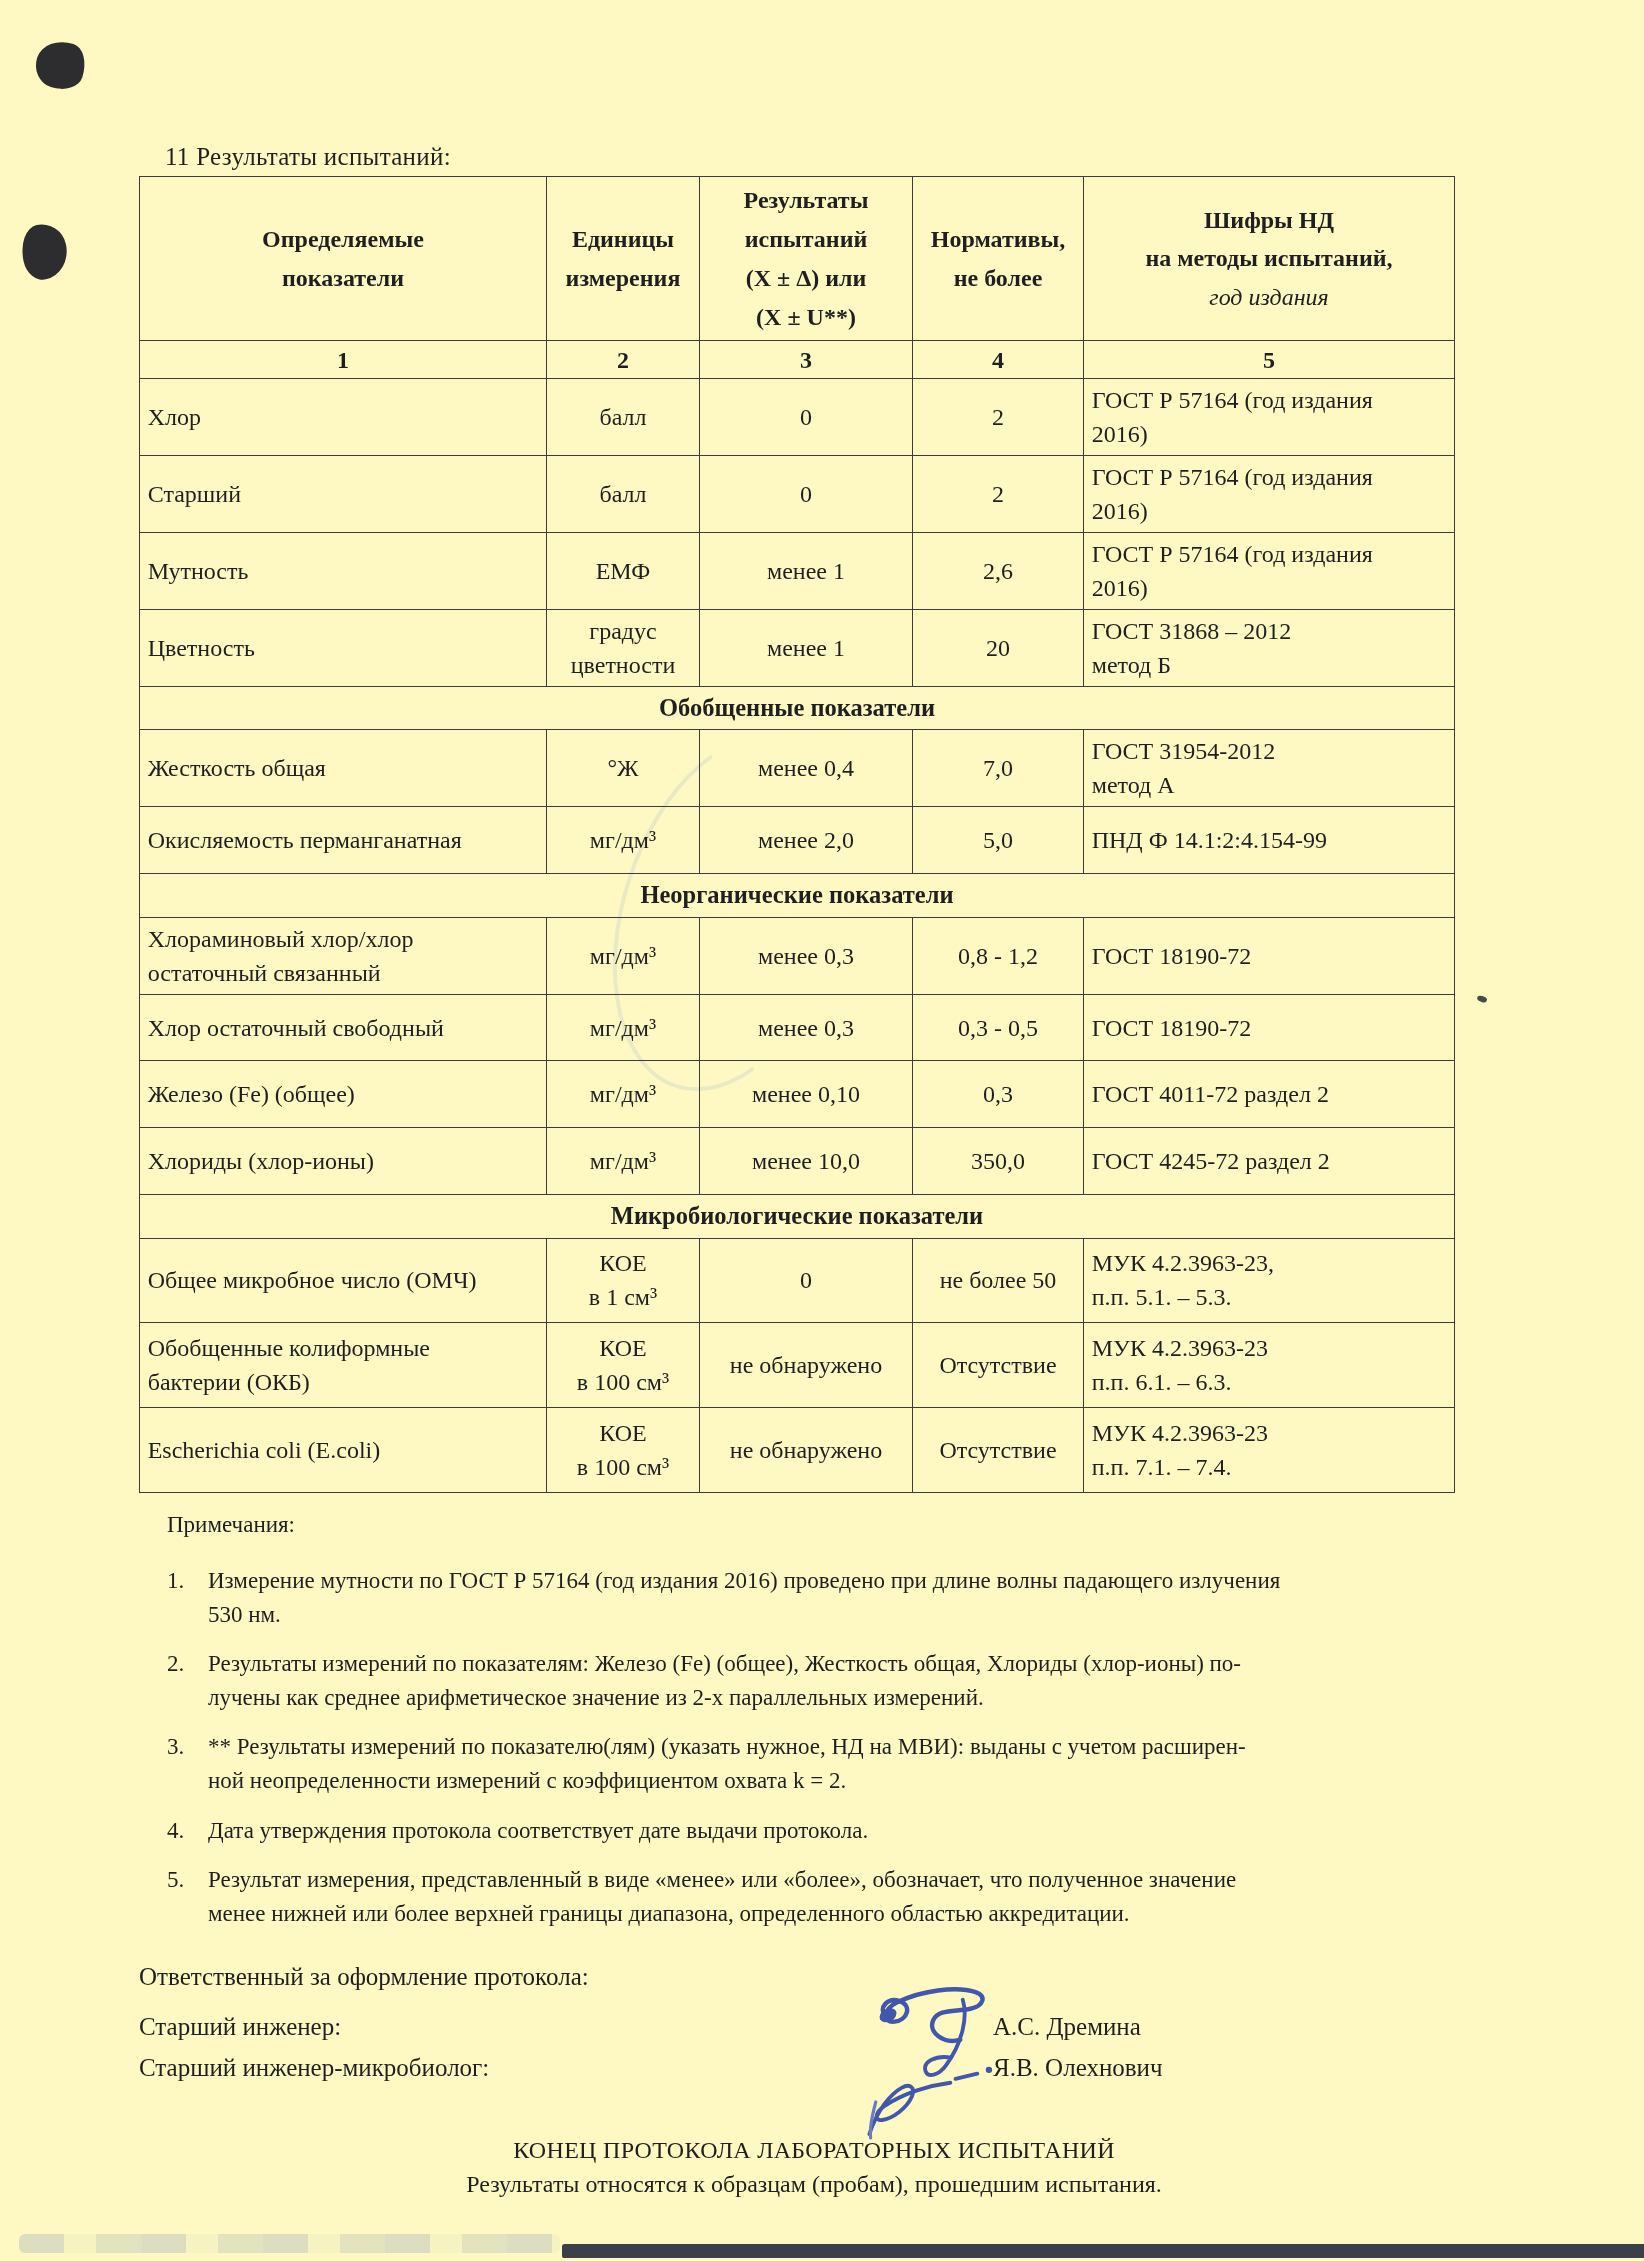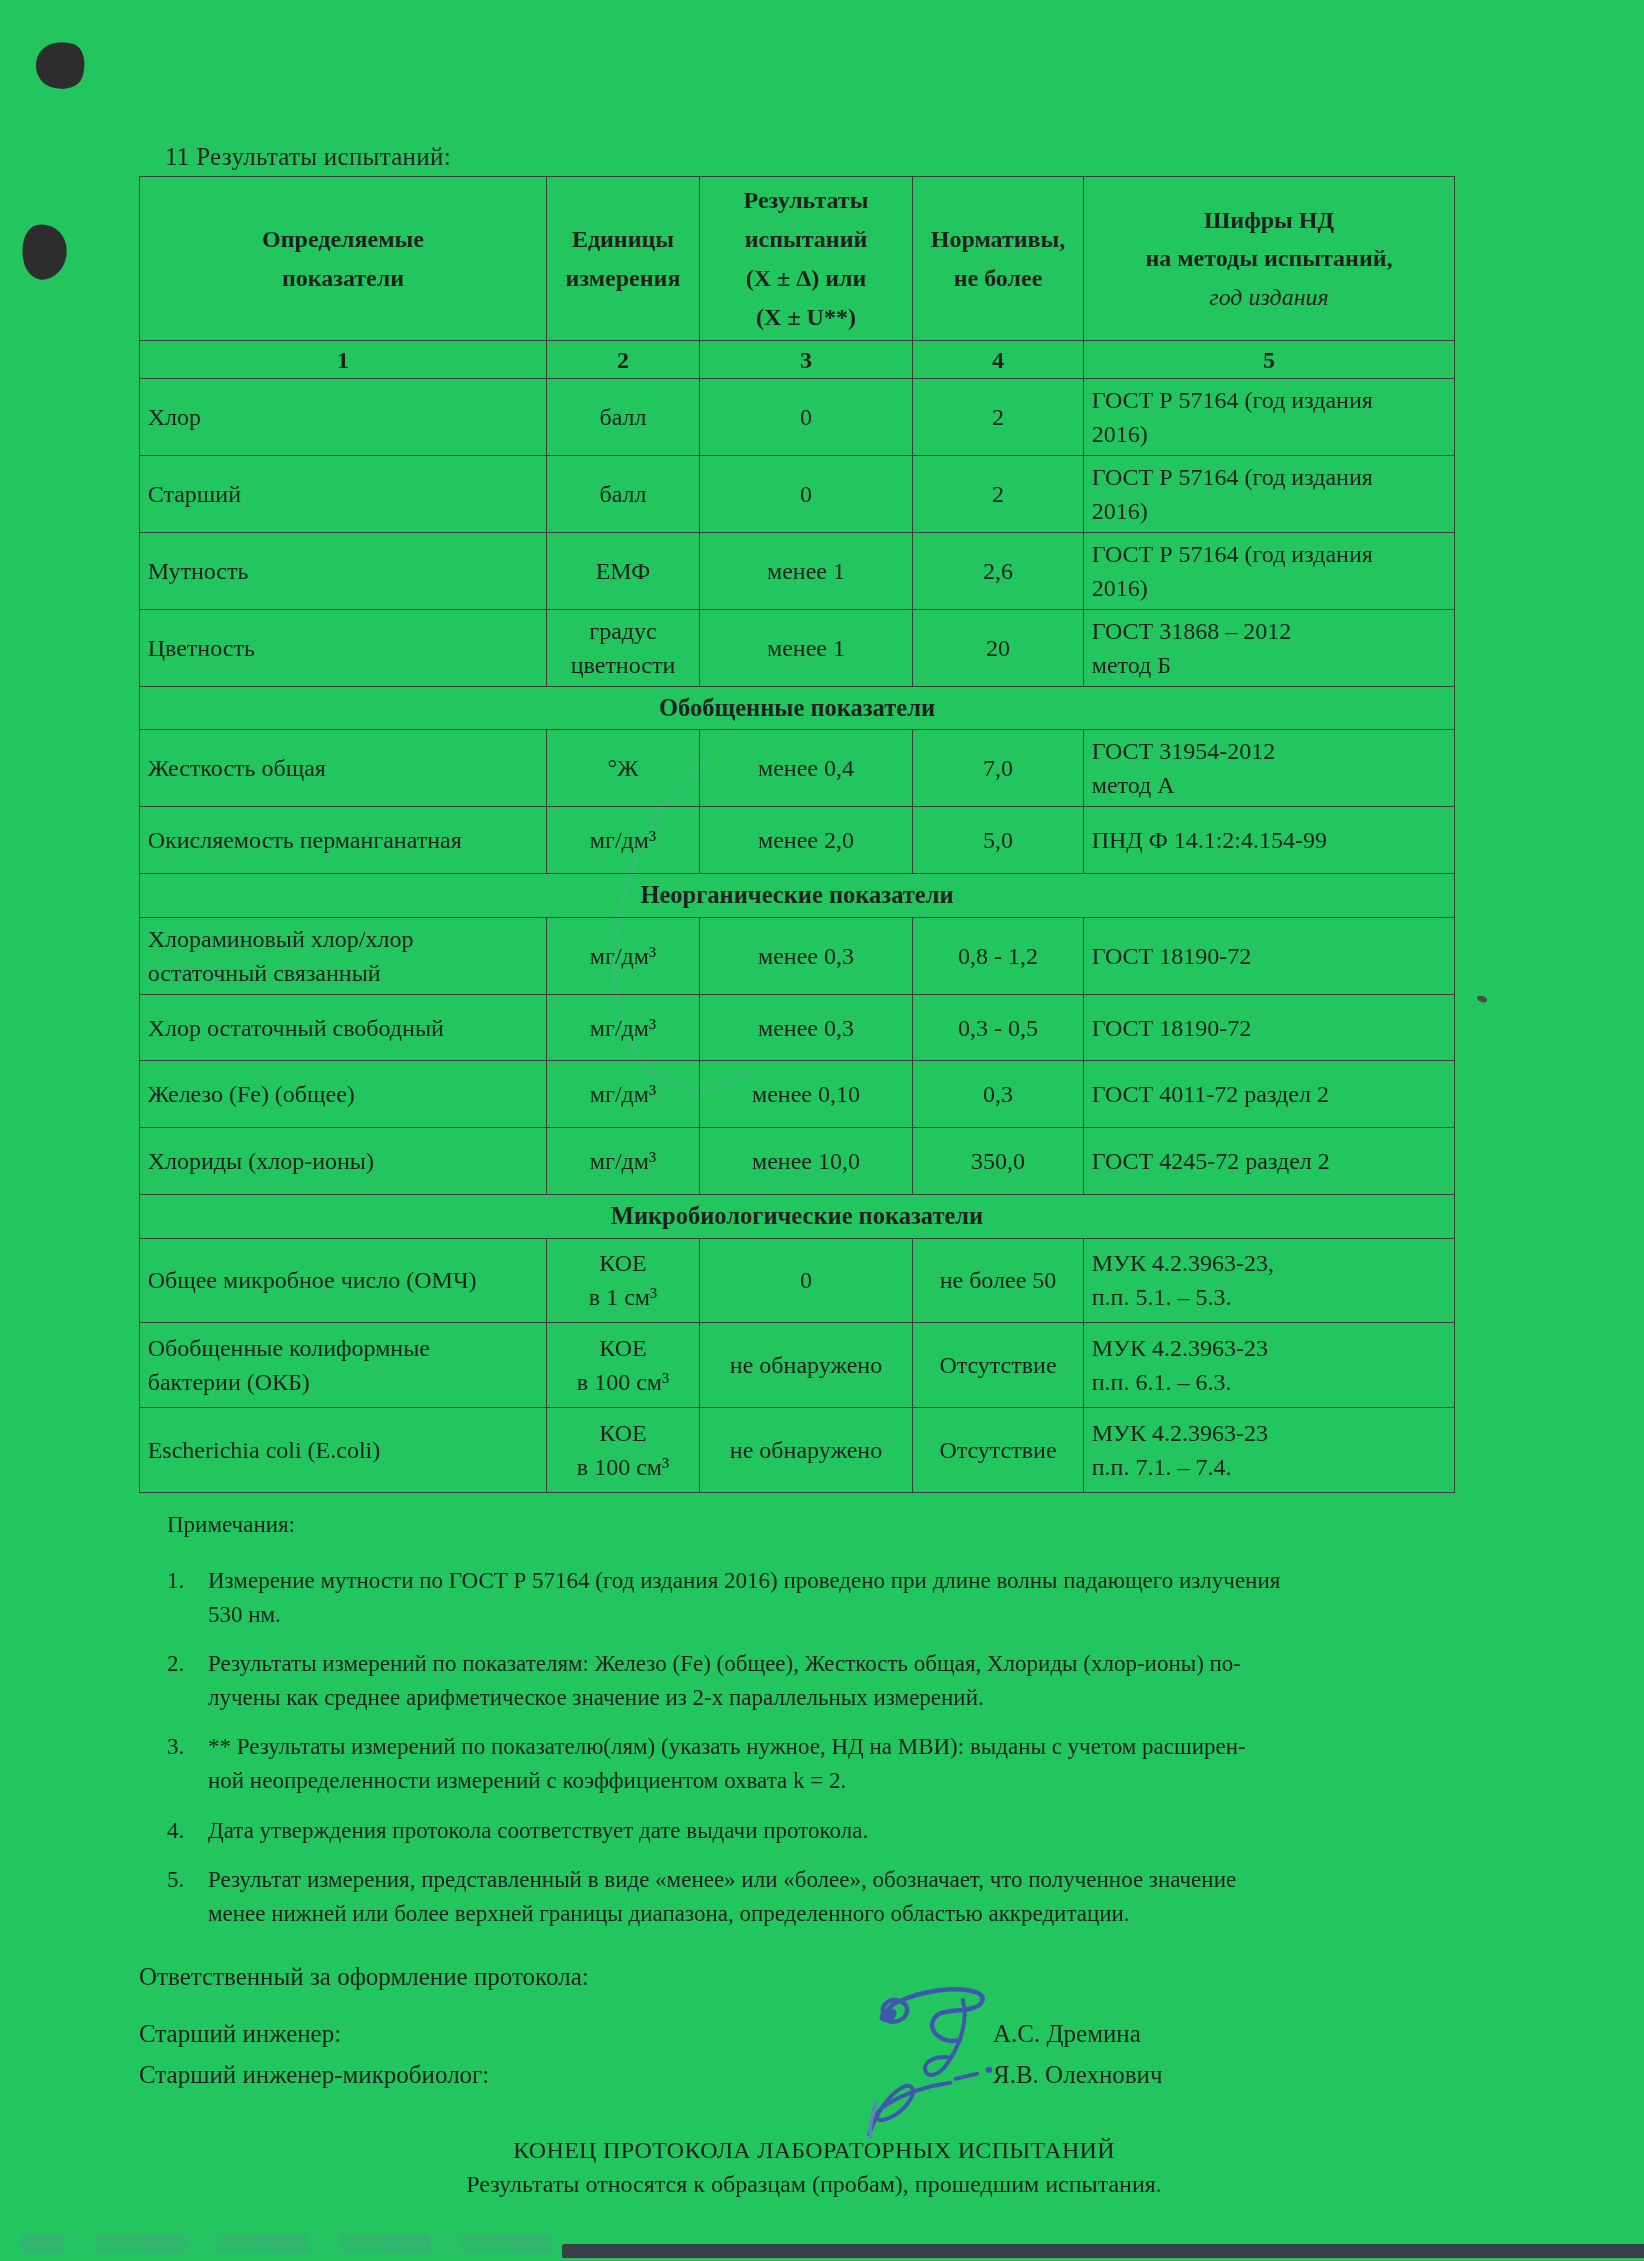--- a/index.html
+++ b/index.html
@@ -1,16 +1,16 @@
 <!DOCTYPE html>
 <html style="font-size:10.3px"><head>
 <meta charset="utf-8">
 <style>
   html,body{margin:0;padding:0;background:#e8e8e8;}
-  .page{position:relative;width:1644px;height:2261px;background:#22c55e;overflow:hidden;
+  .page{position:relative;width:1644px;height:2261px;background:#fef9c3;overflow:hidden;
         font-family:"Liberation Serif","DejaVu Serif",serif;color:#1f1f1f;}
   .content{position:absolute;left:139px;top:0;width:1350px;}
   .doc-title{margin:143px 0 5.2px 26px;font-size:25px;letter-spacing:0.3px;}
 
   table.results{border-collapse:collapse;width:1314px;font-size:24px;table-layout:fixed;}
   table.results td{border:1.3px solid #3c3c3c;vertical-align:middle;padding:3.9px 7.7px;
                    white-space:pre-line;line-height:1.42;}
   tr.header-row td{height:153px;text-align:center;font-weight:bold;line-height:1.62;}
   tr.num-row td{height:33px;text-align:center;font-weight:bold;padding:1.3px;}
   tr.band td{height:33px;text-align:center;font-weight:bold;font-size:24.5px;}
@@ -23,21 +23,21 @@
   .hdr-italic{font-style:italic;font-weight:normal;margin-top:44px;}
 
   .notes{margin-top:19.3px;width:1334px;font-size:23px;}
   .notes-title{margin-left:28px;}
   .note{display:flex;margin-top:15.5px;line-height:1.47;}
   .note-num{flex:0 0 41px;margin-left:28px;}
   .note-text{flex:1;white-space:pre-line;}
 
   .responsible{margin-top:33px;font-size:25px;}
   .sig-area{position:relative;margin-top:22px;font-size:25px;}
-  .sig-row{display:flex;align-items:center;height:41px;}
+  .sig-row{display:flex;align-items:flex-start;height:41px;}
   .sig-label{flex:0 0 854px;}
   .sig-svg{position:absolute;}
   .sig1{left:727px;top:-30px;}
   .sig2{left:720px;top:44px;}
 
   .footer{margin-top:41px;font-size:24px;line-height:1.2;text-align:center;}
   .footer .fline{margin-top:5.2px;}
   .end-line{letter-spacing:0.3px;}
 
   

